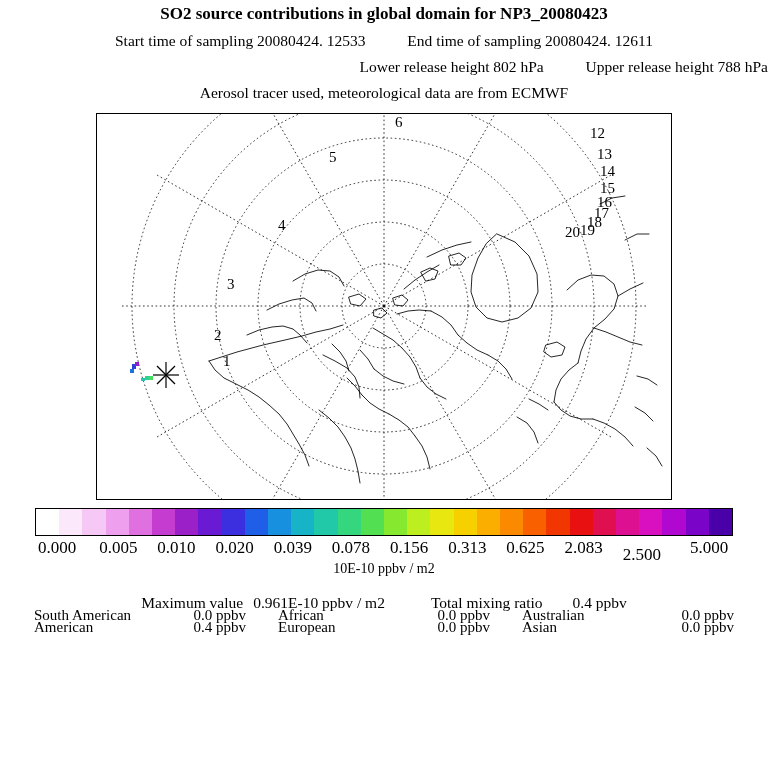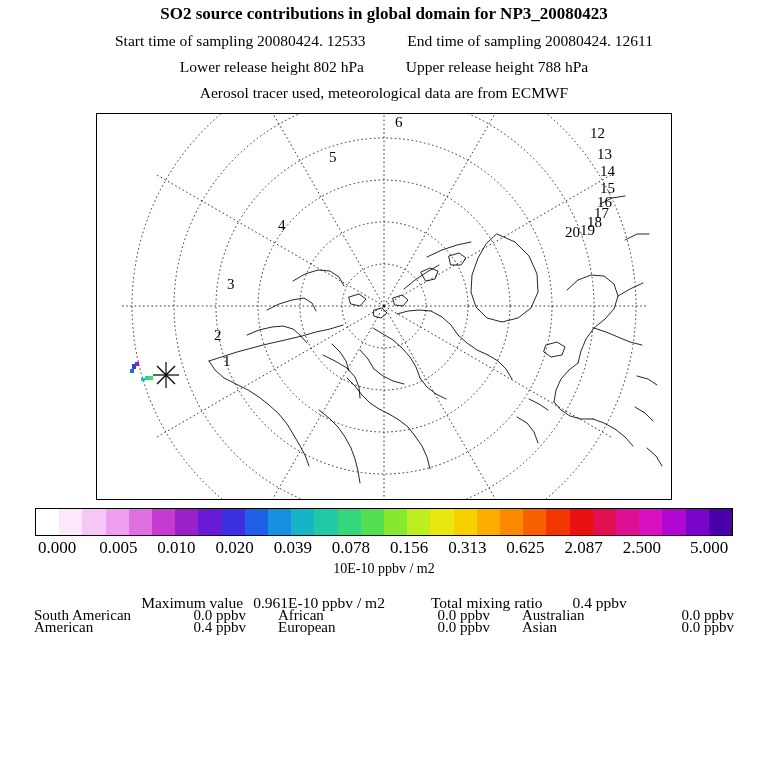--- a/index.html
+++ b/index.html
@@ -30,21 +30,21 @@
     font-family: "Liberation Serif", serif;
   }
   .subline {
     position: absolute;
     left: 0;
     width: 768px;
     text-align: center;
     font-size: 15.5px;
   }
   .subline.l1 { top: 32px; }
-  .subline.l2 { top: 58px; }
+  .subline.l2 { top: 58px; text-align: right; }
   .subline.l3 { top: 84px; }
   .sub-seg { display: inline-block; }
   .gap-lg { display: inline-block; width: 34px; }
 
   
   #map-panel {
     position: absolute;
     left: 96px;
     top: 113px;
     width: 576px;
@@ -310,22 +310,22 @@
   <div id="cb-ticklabels">
       <span class="cb-tick" style="left: 57px;">0.000</span>
       <span class="cb-tick" style="left: 118.25px;">0.005</span>
       <span class="cb-tick" style="left: 176.417px;">0.010</span>
       <span class="cb-tick" style="left: 234.583px;">0.020</span>
       <span class="cb-tick" style="left: 292.75px;">0.039</span>
       <span class="cb-tick" style="left: 350.917px;">0.078</span>
       <span class="cb-tick" style="left: 409.083px;">0.156</span>
       <span class="cb-tick" style="left: 467.25px;">0.313</span>
       <span class="cb-tick" style="left: 525.417px;">0.625</span>
-      <span class="cb-tick" style="left: 583.583px;">2.087</span>
-      <span class="cb-tick" style="left: 641.75px;">2.500</span>
+      <span class="cb-tick" style="left: 583.583px;">2.083</span>
+      <span class="cb-tick" style="left: 641.75px; margin-top: 7px;">2.500</span>
       <span class="cb-tick" style="left: 709px;">5.000</span>
     </div>
   <div id="cb-axis-label">10E-10 ppbv / m2</div>
 
   <div class="foot r1">
     <div class="foot-row">
       <span class="foot-cell">Maximum value</span>
       <span style="display:inline-block;width:10px"></span>
       <span class="foot-cell">0.961E-10 ppbv / m2</span>
       <span class="sep"></span>

